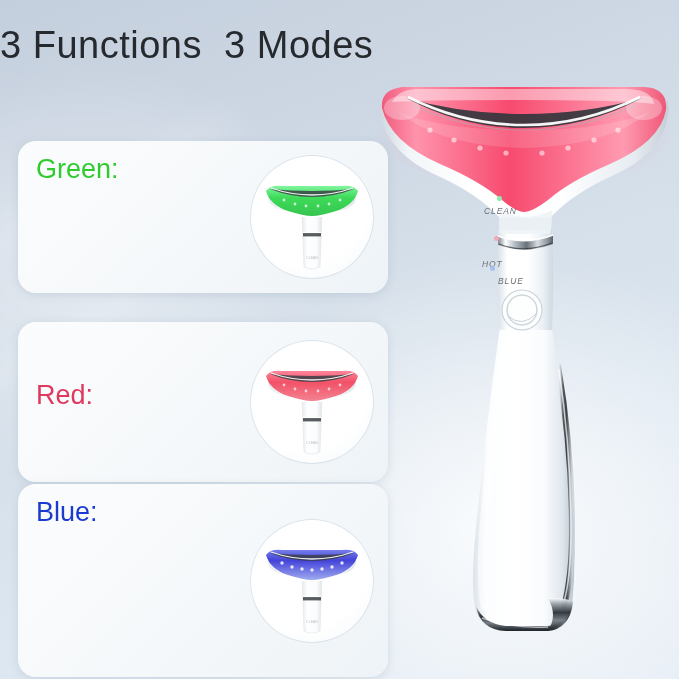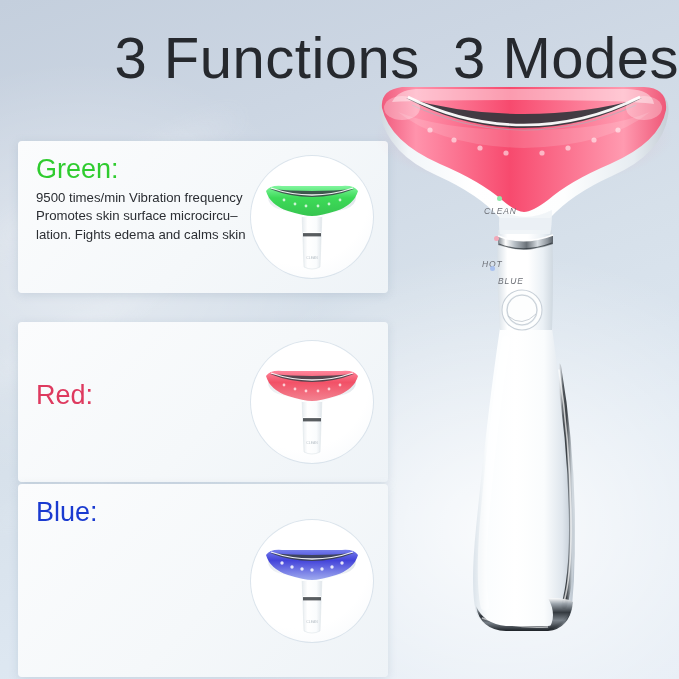--- a/index.html
+++ b/index.html
@@ -39,35 +39,35 @@
     pointer-events:none;
   }
   .streak.s1 { left:-60px; top:170px; width:330px; height:30px; transform:rotate(-28deg); opacity:.55; }
   .streak.s2 { left:-90px; top:330px; width:300px; height:22px; transform:rotate(-30deg); opacity:.40; }
   .streak.s3 { left:-40px; top:470px; width:260px; height:20px; transform:rotate(-26deg); opacity:.30; }
 
   
   .headline {
     position:absolute;
     top:24px; left:0; right:0;
-    text-align:right;
-    font-size:58px;
+    text-align:left;
+    font-size:38px;
     font-weight:400;
     letter-spacing:0.5px;
     color:#26292e;
     white-space:pre;
   }
 
   
   .card {
     position:absolute;
     left:18px;
     width:370px;
     background:linear-gradient(135deg,#fbfcfd 0%,#f5f8fa 55%,#eef3f7 100%);
-    border-radius:4px;
+    border-radius:18px;
     box-shadow:0 2px 10px rgba(120,140,165,0.22);
     overflow:hidden;
   }
   .card.green { top:141px; height:152px; }
   .card.red   { top:322px; height:160px; }
   .card.blue  { top:484px; height:193px; }
 
   .card-text {
     position:absolute;
     left:18px; top:14px;
@@ -133,23 +133,20 @@
 
   <div class="streak s1"></div>
   <div class="streak s2"></div>
   <div class="streak s3"></div>
 
   <div class="headline">3 Functions  3 Modes</div>
 
   <div class="card green">
     <div class="card-text">
       <div class="card-title g" style="color: rgb(47, 204, 47);">Green:</div>
-      <div class="card-body">9500 times/min Vibration frequency
-Promotes skin surface microcircu–
-lation. Fights edema and calms skin</div>
     </div>
     <div class="thumb">
       <svg viewBox="0 0 124 124" width="124" height="124">
         <defs>
           <linearGradient id="gGlowG" x1="0" y1="0" x2="0" y2="1">
             <stop offset="0%" stop-color="#7bf59a"></stop>
             <stop offset="40%" stop-color="#33d94f"></stop>
             <stop offset="100%" stop-color="#2cc247"></stop>
           </linearGradient>
           <linearGradient id="gBodyG" x1="0" y1="0" x2="1" y2="0">

